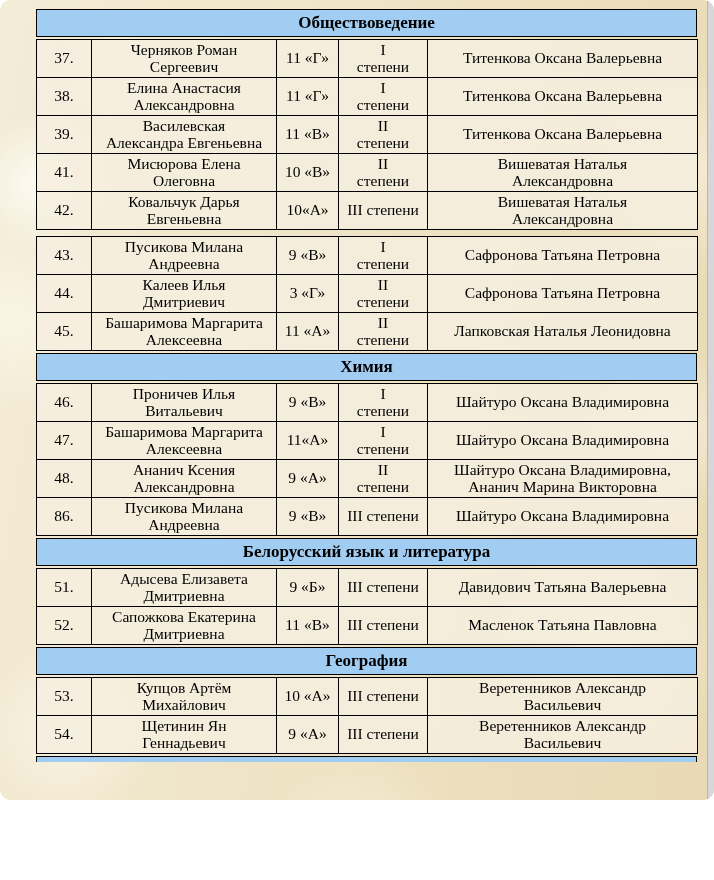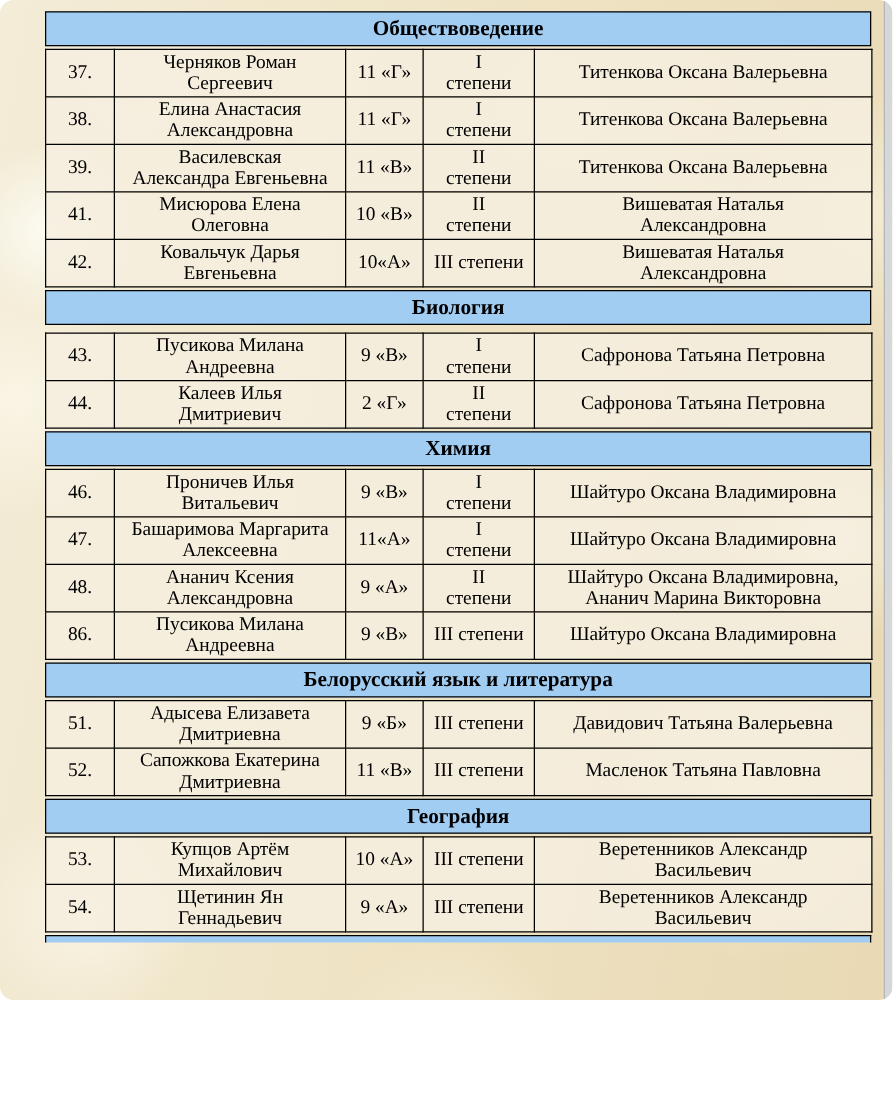--- a/index.html
+++ b/index.html
@@ -130,21 +130,20 @@
             <td>42.</td>
             <td>Ковальчук Дарья
 Евгеньевна</td>
             <td>10«А»</td>
             <td>III степени</td>
             <td>Вишеватая Наталья
 Александровна</td>
           </tr>
         </tbody>
       </table>
-      <div class="section-header">Биология</div>
       <table class="section-table">
         <colgroup>
           <col class="c-num">
           <col class="c-name">
           <col class="c-class">
           <col class="c-degree">
           <col class="c-teacher">
         </colgroup>
         <tbody>
           <tr>
@@ -153,24 +152,33 @@
 Андреевна</td>
             <td>9 «В»</td>
             <td>I
 степени</td>
             <td>Сафронова Татьяна Петровна</td>
           </tr>
           <tr>
             <td>44.</td>
             <td>Калеев Илья
 Дмитриевич</td>
-            <td>2 «Г»</td>
+            <td>3 «Г»</td>
             <td>II
 степени</td>
             <td>Сафронова Татьяна Петровна</td>
+          </tr>
+          <tr>
+            <td>45.</td>
+            <td>Башаримова Маргарита
+Алексеевна</td>
+            <td>11 «А»</td>
+            <td>II
+степени</td>
+            <td>Лапковская Наталья Леонидовна</td>
           </tr>
         </tbody>
       </table>
       <div class="section-header">Химия</div>
       <table class="section-table">
         <colgroup>
           <col class="c-num">
           <col class="c-name">
           <col class="c-class">
           <col class="c-degree">

